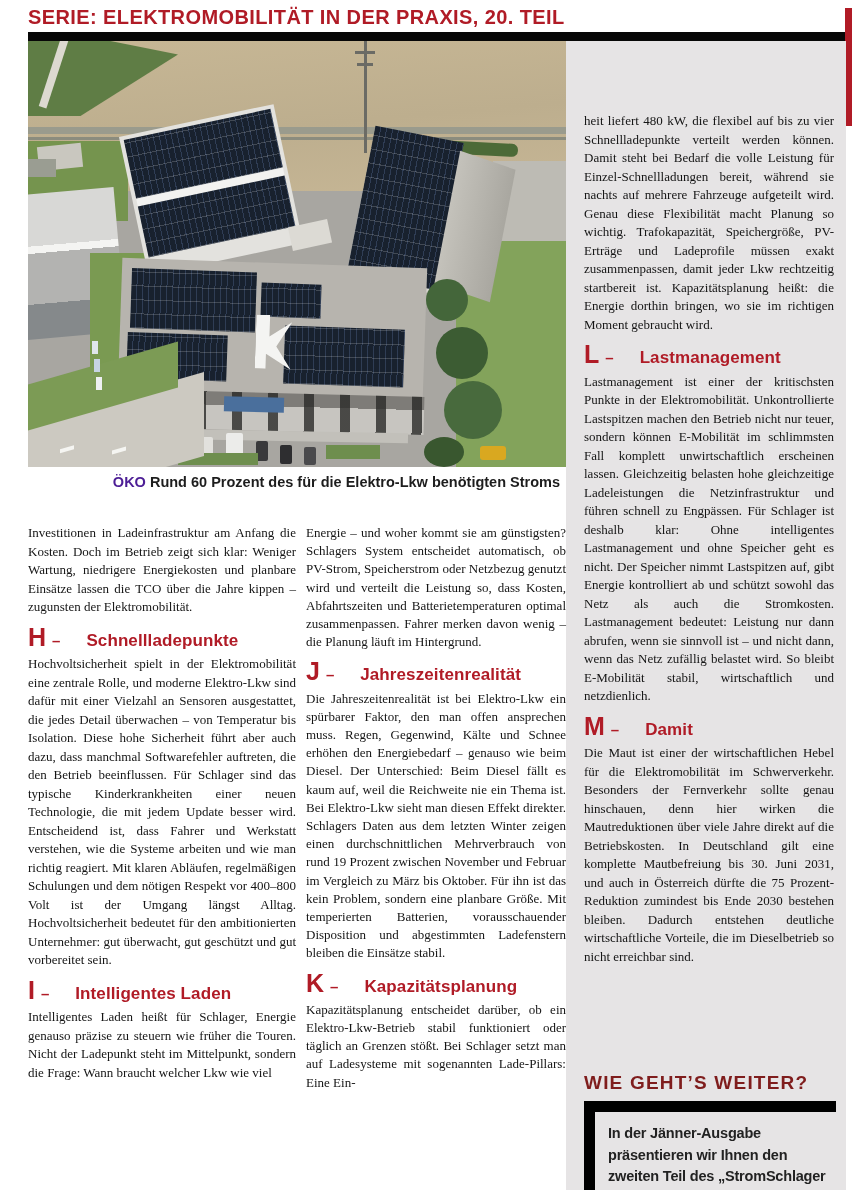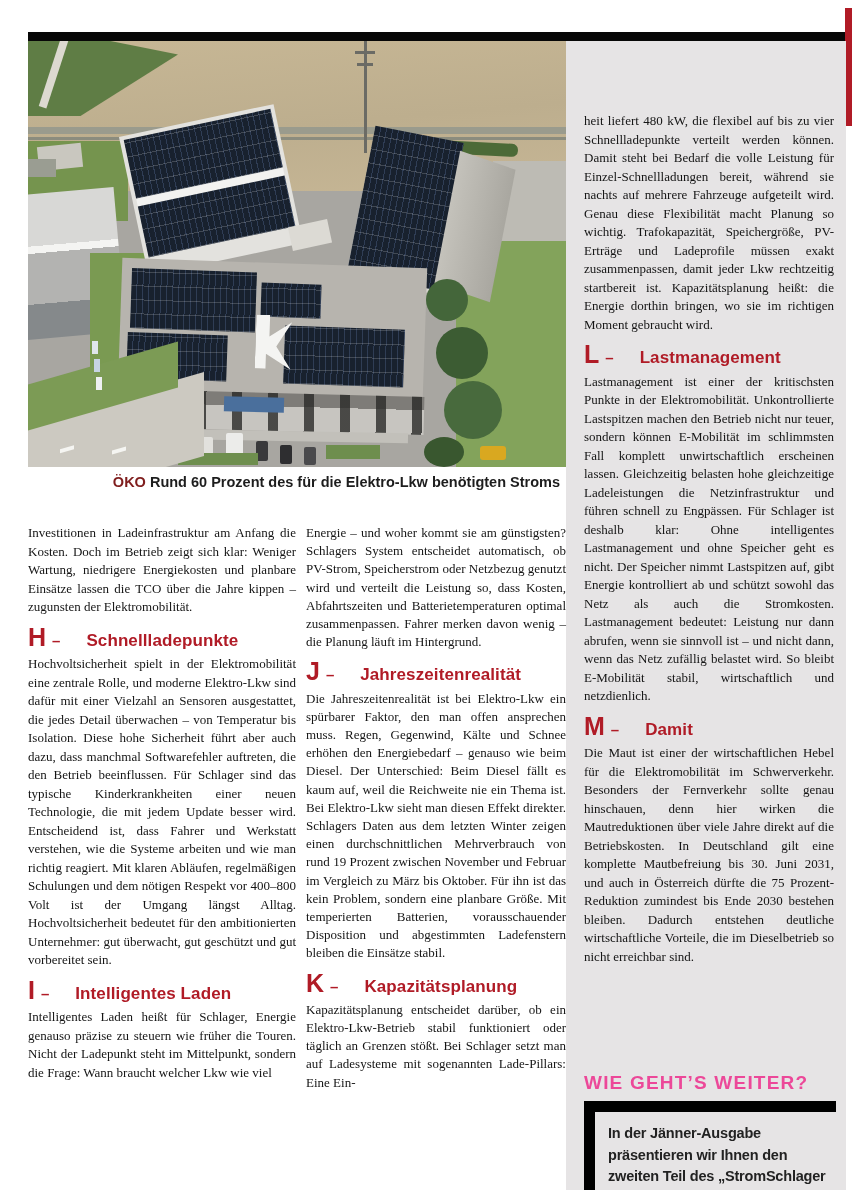--- a/index.html
+++ b/index.html
@@ -76,50 +76,51 @@
   .ph-arm2{left:329px;top:22px;width:16px;height:3px;background:#6b6b65;}
   .ph-flag1{left:64px;top:300px;width:6px;height:13px;background:#dfe5ec;}
   .ph-flag2{left:66px;top:318px;width:6px;height:13px;background:#c7d4e4;}
   .ph-flag3{left:68px;top:336px;width:6px;height:13px;background:#eef0f2;}
   .ph-digger{left:452px;top:405px;width:26px;height:14px;background:#d9a820;border-radius:3px;}
 
   
   .caption{position:absolute;left:28px;top:472px;width:532px;text-align:right;
            font-family:"Liberation Sans",sans-serif;font-weight:700;font-size:14.5px;
            line-height:20px;color:#1d1d1d;}
-  .caption .tag{color:#7f1d1d;}
+  .caption .tag{color:#4c1d95;}
 
   
   .col{position:absolute;text-align:justify;color:#141414;}
   .col p{margin:0 0 2px;}
   .col-left{left:28px;top:524px;width:268px;font-size:13px;line-height:18.5px;}
   .col-mid{left:306px;top:524px;width:260px;font-size:13px;line-height:18.2px;}
   .col-right{left:584px;top:112px;width:250px;max-height:952px;overflow:hidden;
              font-size:13px;line-height:18.5px;}
   .sec{display:flex;align-items:baseline;gap:6px;margin:10px 0 5px;color:#b01b26;
        font-family:"Liberation Sans",sans-serif;text-align:left;}
   .sec .letter{font-size:25px;font-weight:700;line-height:20px;}
   .sec .sep{font-size:15px;font-weight:700;}
   .sec .label{font-size:17px;font-weight:700;letter-spacing:.1px;padding-left:20px;}
 
   
   .teaser{position:absolute;left:584px;top:1072px;width:252px;}
   .teaser-heading{font-family:"Liberation Sans",sans-serif;font-weight:700;font-size:19px;
-                  letter-spacing:1.2px;color:#ec4899;white-space:nowrap;}
+                  letter-spacing:1.2px;color:#7f1d1d;white-space:nowrap;}
   .teaser-frame{position:relative;margin-top:7px;}
   .bar-h{width:100%;height:11px;background:#000;}
   .bar-v{position:absolute;left:0;top:11px;width:11px;height:84px;background:#000;}
   .teaser-text{margin:11px 4px 0 24px;font-family:"Liberation Sans",sans-serif;font-weight:700;
                font-size:14.5px;line-height:21.5px;letter-spacing:-.2px;color:#222;text-align:left;}
 </style>
 </head>
 <body>
 
 <div class="page">
 
+  <div class="kicker">SERIE: ELEKTROMOBILITÄT IN DER PRAXIS, 20. TEIL</div>
   <div class="rule-black"></div>
   <div class="edge-strip"></div>
 
   <div class="gray-panel"></div>
 
   <div class="photo">
     <div class="ph-field"></div>
     <div class="ph-green-tl"></div>
     <div class="ph-road-tl"></div>
     <div class="ph-rail1"></div>

